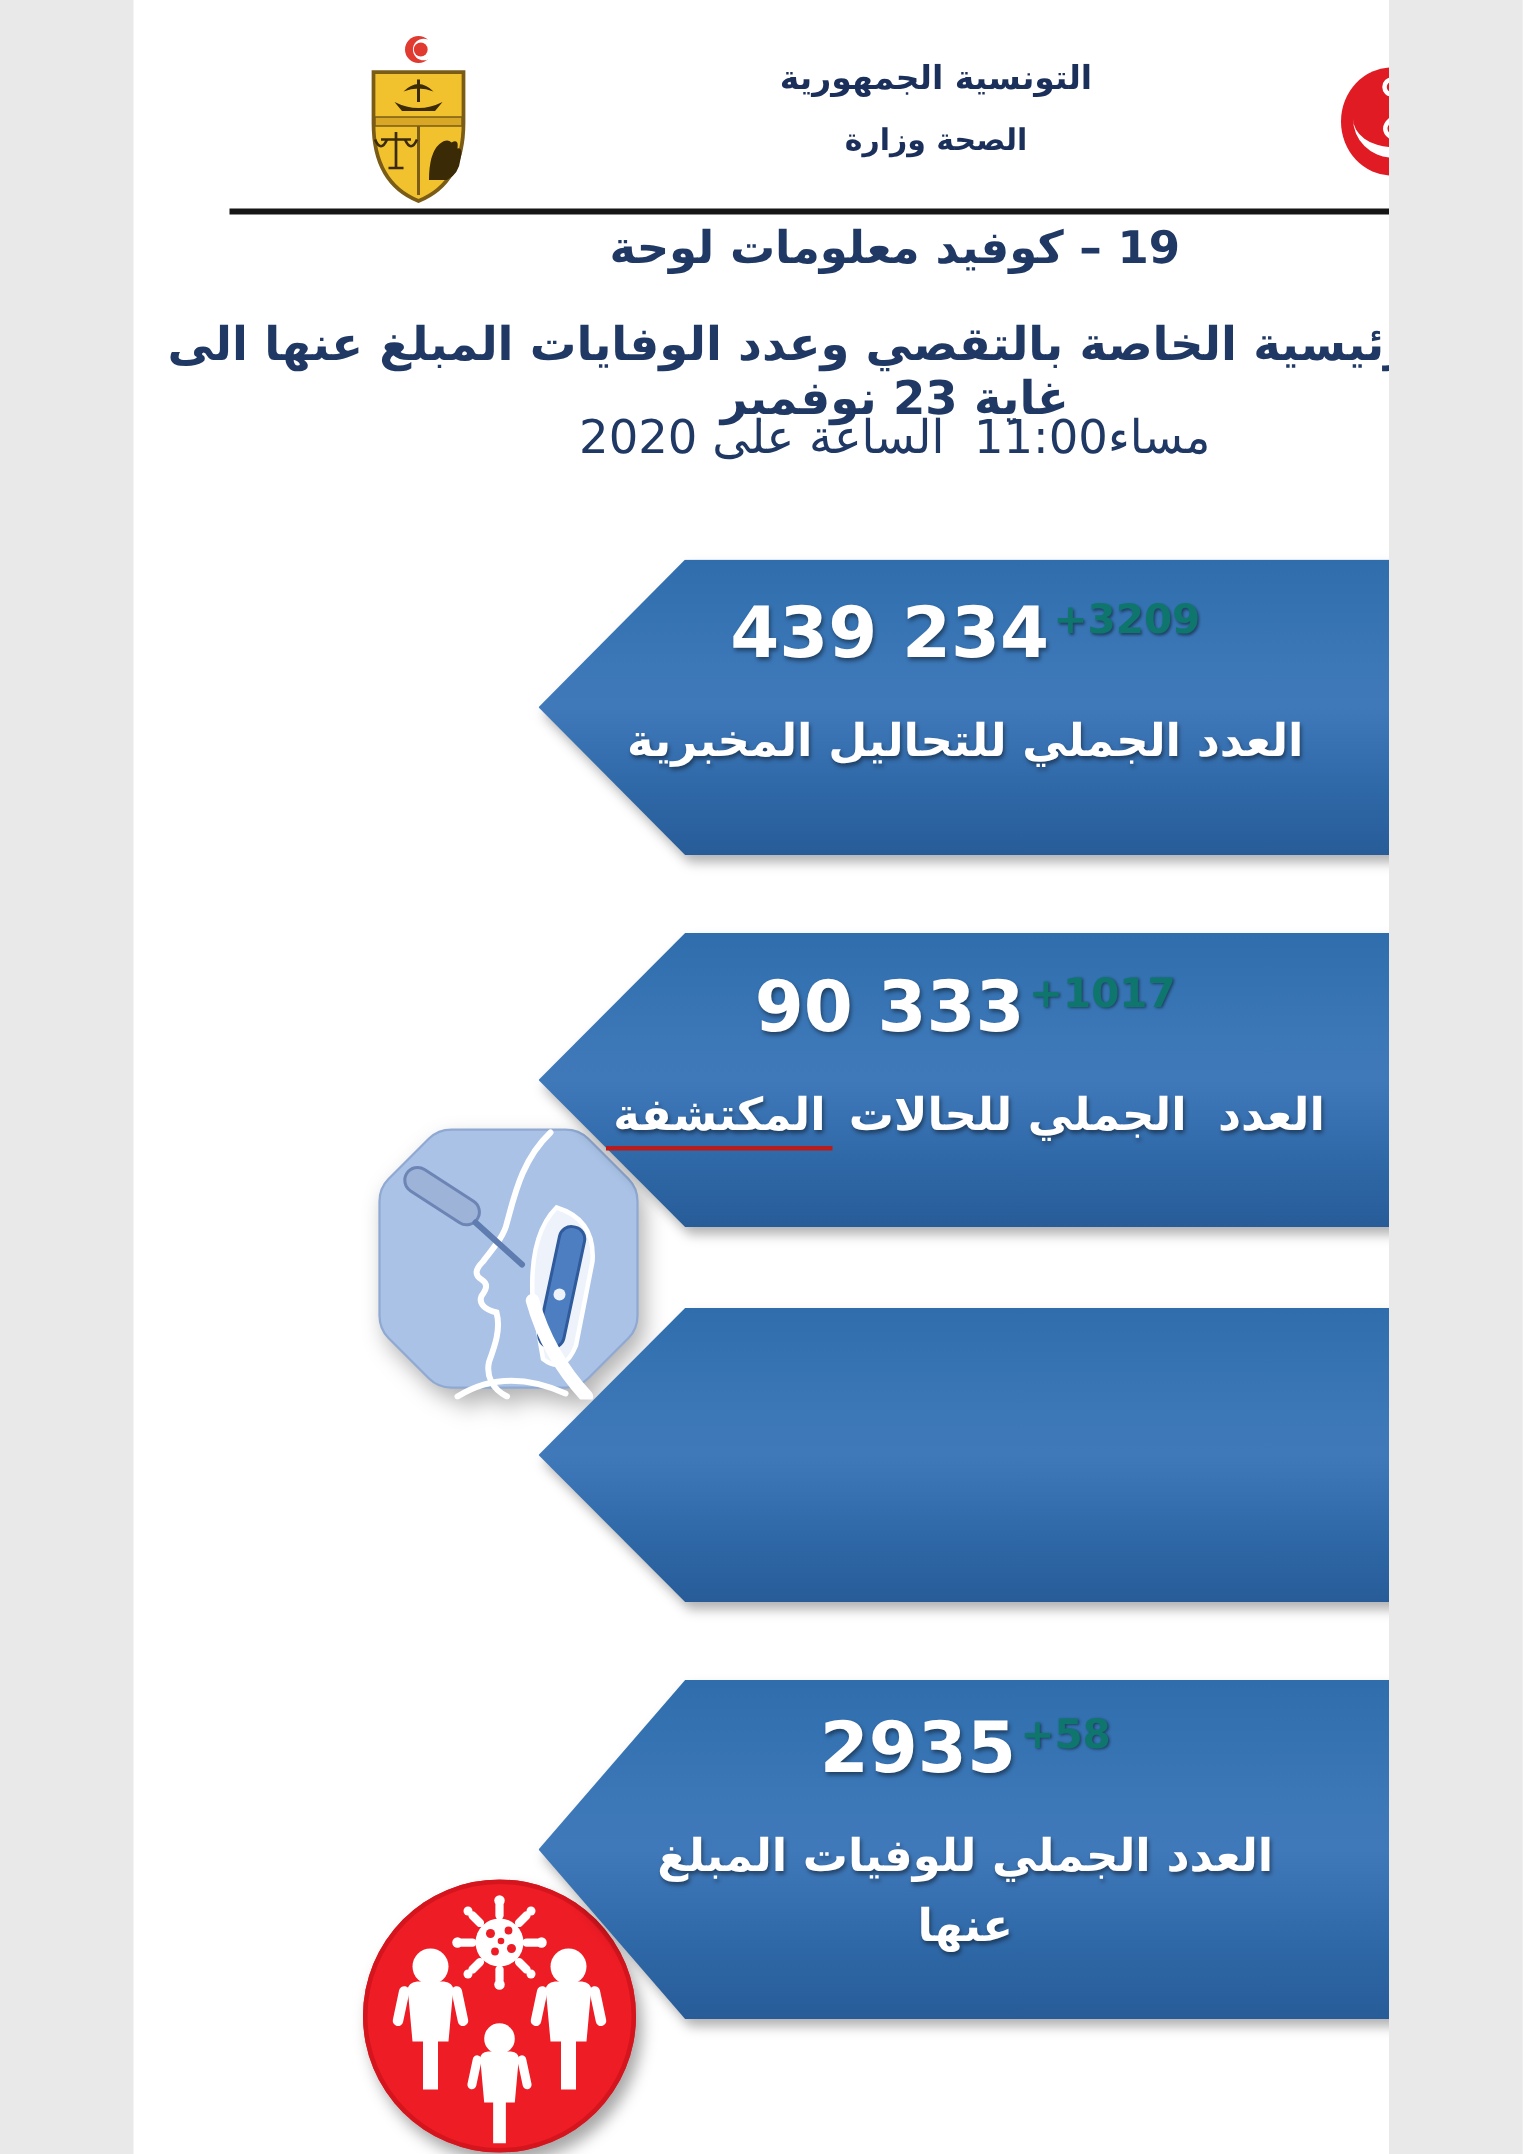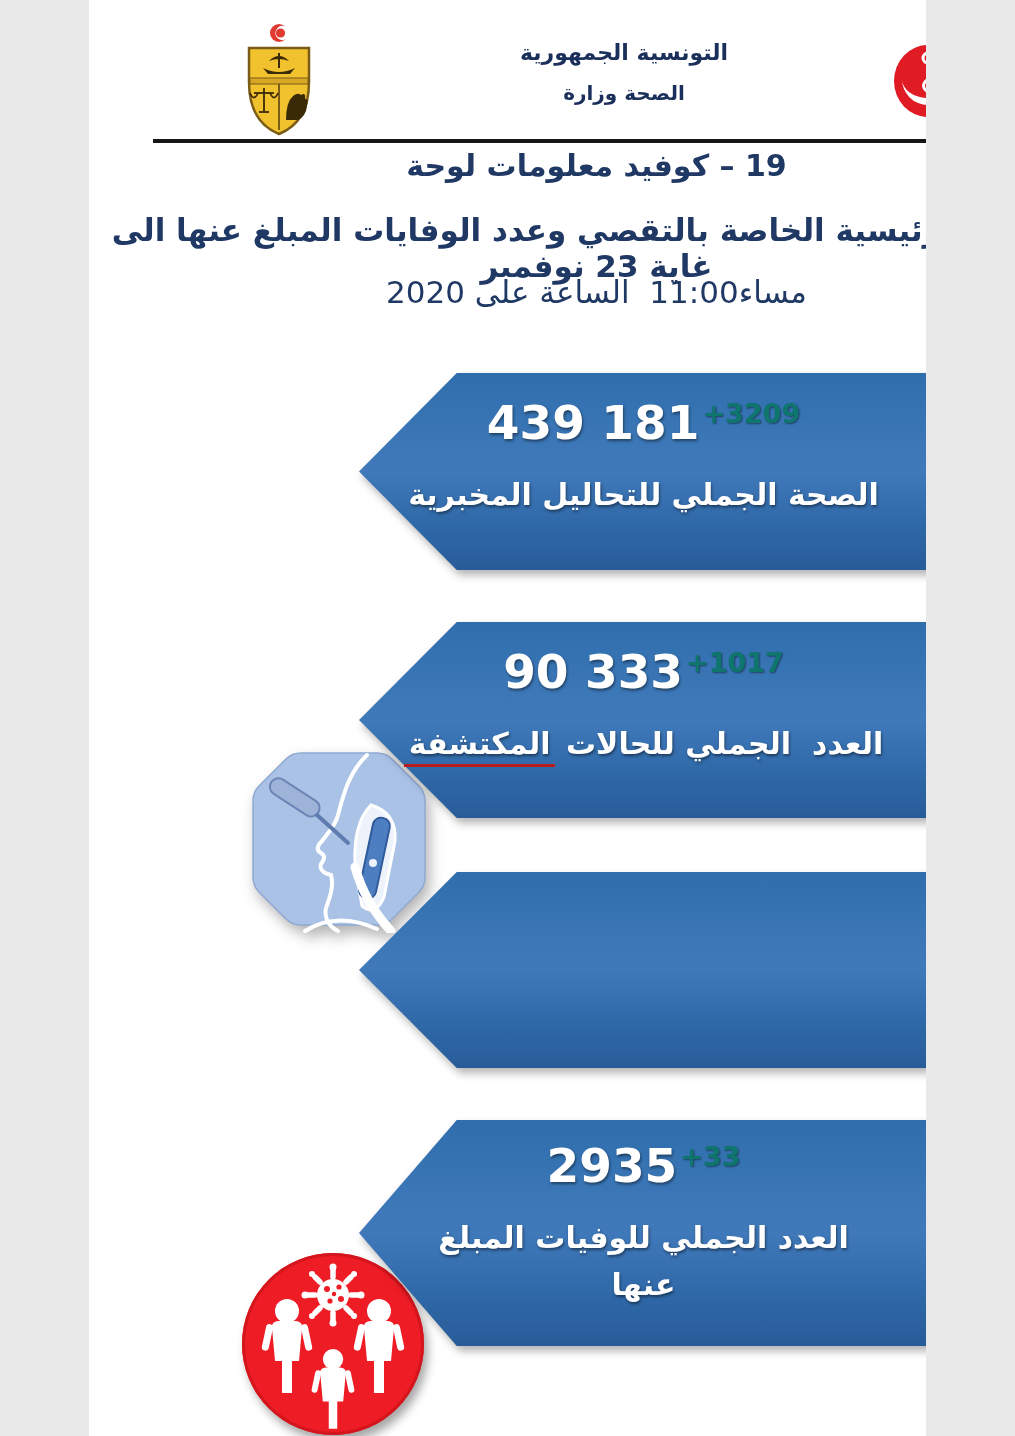--- a/index.html
+++ b/index.html
@@ -92,22 +92,22 @@
 
   <div class="page-title">⁨لوحة⁩ ⁨معلومات⁩ ⁨كوفيد⁩ – 19</div>
   <div class="subtitle1">الأرقام الرئيسية الخاصة بالتقصي وعدد الوفايات المبلغ عنها الى غاية 23 نوفمبر</div>
   <div class="subtitle2">2020 ⁨على⁩ ⁨الساعة⁩ &nbsp;11:00⁨مساء⁩</div>
 
   <div class="card" style="top:373px; height:197px;">
     <div class="banner-wrap">
       <div class="banner"></div>
     </div>
     <div class="banner-inner">
-      <div class="num-row"><span>439 181</span><span class="delta">+3209</span></div>
-      <div class="stat-label">الصحة الجملي للتحاليل المخبرية</div>
+      <div class="num-row"><span>439 234</span><span class="delta">+3209</span></div>
+      <div class="stat-label">العدد الجملي للتحاليل المخبرية</div>
     </div>
     <div class="swab-wrap" style="left:156px; top:372px;">
       <svg width="188" height="188" viewBox="0 0 188 188">
         <path d="M56,8 L132,8 Q141,8 147,14 L174,41 Q180,47 180,56 L180,132 Q180,141 174,147 L147,174 Q141,180 132,180 L56,180 Q47,180 41,174 L14,147 Q8,141 8,132 L8,56 Q8,47 14,41 L41,14 Q47,8 56,8 Z" fill="#a9c2e6" stroke="#8fa9d2" stroke-width="1.5"></path>
         <path d="M122,10 C103,28 98,52 93,70 C91,80 82,89 77,96 C72,101 71,105 76,108 C81,111 79,115 76,119 C74,124 78,128 86,130 C89,141 85,152 81,163 C79,172 83,181 93,186" fill="none" stroke="#ffffff" stroke-width="4" stroke-linecap="round"></path>
         <path d="M60,186 Q92,166 132,184" fill="none" stroke="#ffffff" stroke-width="4" stroke-linecap="round"></path>
         <path d="M126,60 Q152,68 150,96 L139,152 Q131,172 117,161 L110,120 Q108,78 126,60 Z" fill="#eef3fb" stroke="#ffffff" stroke-width="3"></path>
         <rect x="121" y="72" width="17" height="82" rx="8" transform="rotate(12 129 113)" fill="#4e7ec2" stroke="#2f5a9b" stroke-width="2"></rect>
         <circle cx="128" cy="118" r="4" fill="#eef3fb"></circle>
         <path d="M146,186 Q120,158 110,122" fill="none" stroke="#ffffff" stroke-width="9" stroke-linecap="round"></path>
@@ -187,21 +187,21 @@
       <div class="banner"></div>
     </div>
 
   </div>
 
   <div class="card" style="top:1120px; height:226px;">
     <div class="banner-wrap">
       <div class="banner"></div>
     </div>
     <div class="banner-inner">
-      <div class="num-row" style="margin-top:22px;"><span>2935</span><span class="delta">+33</span></div>
+      <div class="num-row" style="margin-top:22px;"><span>2935</span><span class="delta">+58</span></div>
       <div class="stat-label" style="">
         <div>العدد الجملي للوفيات المبلغ</div>
         <div>عنها</div>
       </div>
     </div>
 
   </div>
 
 </div>
 

